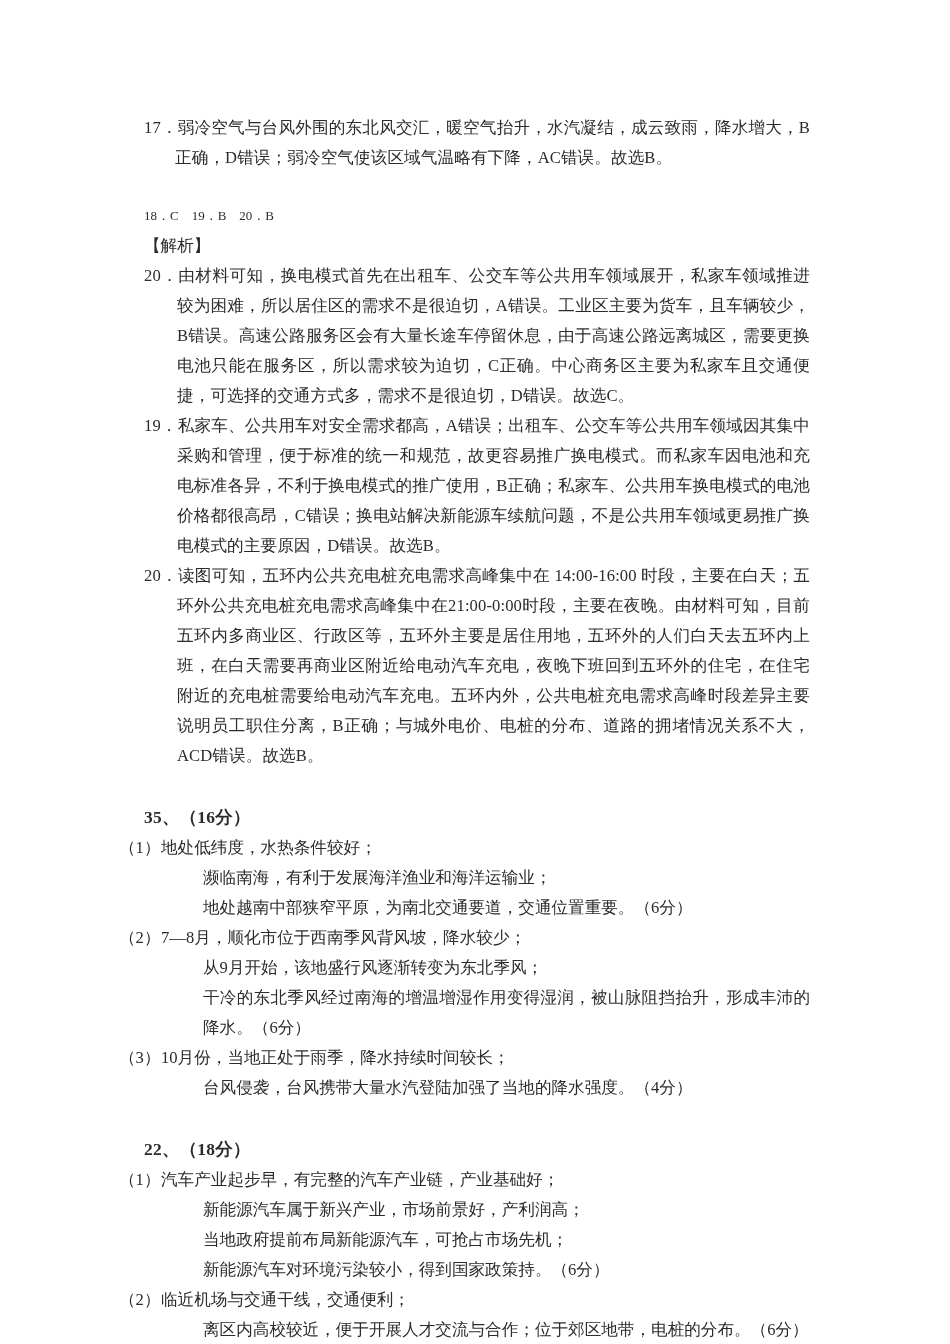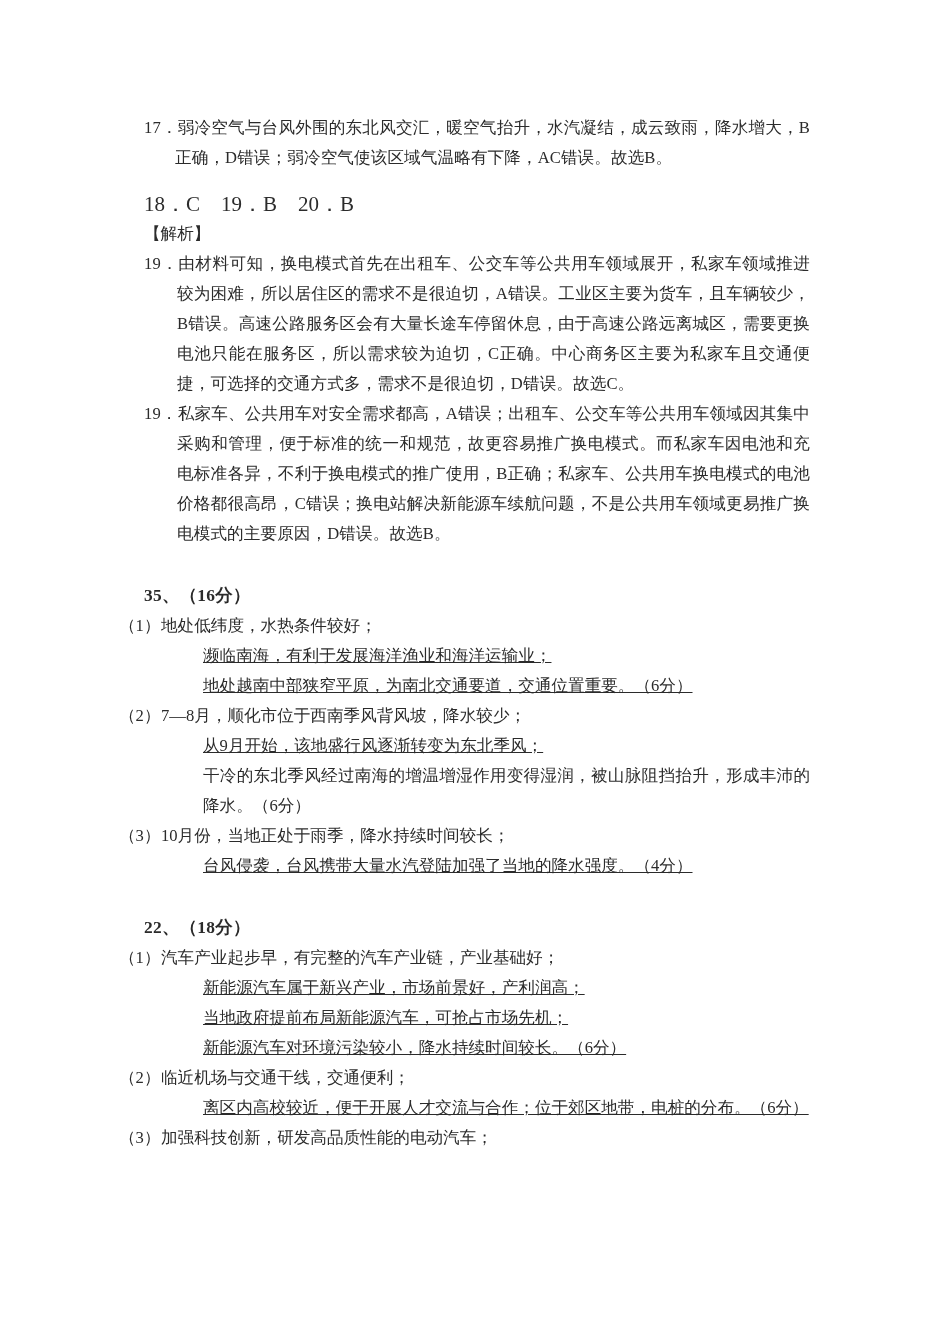--- a/index.html
+++ b/index.html
@@ -50,23 +50,24 @@
   .hang-wide {
     padding-left: 33px;
     text-indent: -33px;
   }
 
   
   .gap-sm { height: 16px; }
   .gap-md { height: 30px; }
 
   .answers {
-    font-size: 21px;
+    font-size: 13px;
     line-height: 30px;
     white-space: pre;
+    margin-top: 12px;
   }
 
   .bracket-head {
     font-size: 16.6px;
     line-height: 30px;
     font-weight: normal;
   }
 
   .qhead {
     font-size: 17.4px;
@@ -89,21 +90,20 @@
     margin-left: -42px;
     text-align: left;
   }
   
   .cont {
     font-size: 16.6px;
     line-height: 30px;
     padding-left: 59px;
     text-align: justify;
     text-justify: inter-ideograph;
-    text-decoration: underline;
   }
   .cont-wrap {
     font-size: 16.6px;
     line-height: 30px;
     margin-left: 59px;
     text-align: justify;
     text-justify: inter-ideograph;
   }
 </style>
 </head>
@@ -113,24 +113,25 @@
   <div class="content">
 
     <p class="para hang">17．弱冷空气与台风外围的东北风交汇，暖空气抬升，水汽凝结，成云致雨，降水增大，B正确，D错误；弱冷空气使该区域气温略有下降，AC错误。故选B。</p>
 
     <div class="gap-sm"></div>
 
     <div class="answers">18．C    19．B    20．B</div>
 
     <div class="bracket-head">【解析】</div>
 
-    <p class="para hang-wide">19．由材料可知，换电模式首先在出租车、公交车等公共用车领域展开，私家车领域推进较为困难，所以居住区的需求不是很迫切，A错误。工业区主要为货车，且车辆较少，B错误。高速公路服务区会有大量长途车停留休息，由于高速公路远离城区，需要更换电池只能在服务区，所以需求较为迫切，C正确。中心商务区主要为私家车且交通便捷，可选择的交通方式多，需求不是很迫切，D错误。故选C。</p>
+    <p class="para hang-wide">20．由材料可知，换电模式首先在出租车、公交车等公共用车领域展开，私家车领域推进较为困难，所以居住区的需求不是很迫切，A错误。工业区主要为货车，且车辆较少，B错误。高速公路服务区会有大量长途车停留休息，由于高速公路远离城区，需要更换电池只能在服务区，所以需求较为迫切，C正确。中心商务区主要为私家车且交通便捷，可选择的交通方式多，需求不是很迫切，D错误。故选C。</p>
 
     <p class="para hang-wide">19．私家车、公共用车对安全需求都高，A错误；出租车、公交车等公共用车领域因其集中采购和管理，便于标准的统一和规范，故更容易推广换电模式。而私家车因电池和充电标准各异，不利于换电模式的推广使用，B正确；私家车、公共用车换电模式的电池价格都很高昂，C错误；换电站解决新能源车续航问题，不是公共用车领域更易推广换电模式的主要原因，D错误。故选B。</p>
 
+    <p class="para hang-wide">20．读图可知，五环内公共充电桩充电需求高峰集中在 14:00-16:00 时段，主要在白天；五环外公共充电桩充电需求高峰集中在21:00-0:00时段，主要在夜晚。由材料可知，目前五环内多商业区、行政区等，五环外主要是居住用地，五环外的人们白天去五环内上班，在白天需要再商业区附近给电动汽车充电，夜晚下班回到五环外的住宅，在住宅附近的充电桩需要给电动汽车充电。五环内外，公共电桩充电需求高峰时段差异主要说明员工职住分离，B正确；与城外电价、电桩的分布、道路的拥堵情况关系不大，ACD错误。故选B。</p>
 
     <div class="gap-md"></div>
 
     <div class="qhead">35、（16分）</div>
 
     <div class="sub">
       <span class="lead">（1）</span><span>地处低纬度，水热条件较好；</span>
     </div>
     <div class="cont">濒临南海，有利于发展海洋渔业和海洋运输业；</div>
     <div class="cont">地处越南中部狭窄平原，为南北交通要道，交通位置重要。（6分）</div>
@@ -148,21 +149,21 @@
 
     <div class="gap-md"></div>
 
     <div class="qhead">22、（18分）</div>
 
     <div class="sub">
       <span class="lead">（1）</span><span>汽车产业起步早，有完整的汽车产业链，产业基础好；</span>
     </div>
     <div class="cont">新能源汽车属于新兴产业，市场前景好，产利润高；</div>
     <div class="cont">当地政府提前布局新能源汽车，可抢占市场先机；</div>
-    <div class="cont">新能源汽车对环境污染较小，降水持续时间较长。（6分）</div>
+    <div class="cont">新能源汽车对环境污染较小，得到国家政策持。（6分）</div>
 
     <div class="sub">
       <span class="lead">（2）</span><span>临近机场与交通干线，交通便利；</span>
     </div>
     <div class="cont">离区内高校较近，便于开展人才交流与合作；位于郊区地带，电桩的分布。（6分）</div>
 
     <div class="sub">
       <span class="lead">（3）</span><span>加强科技创新，研发高品质性能的电动汽车；</span>
     </div>
 

